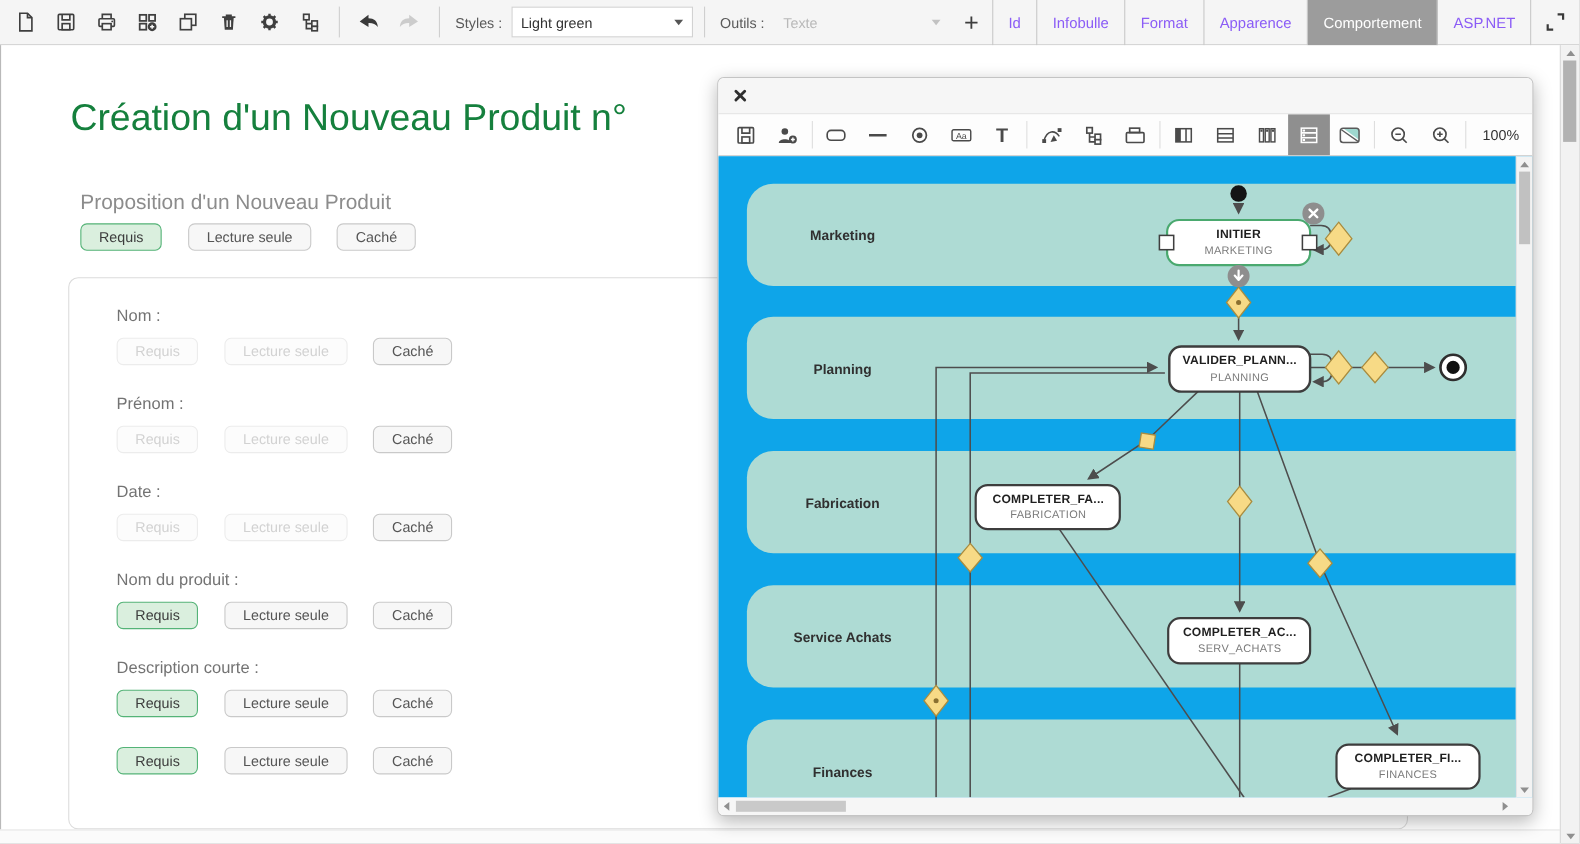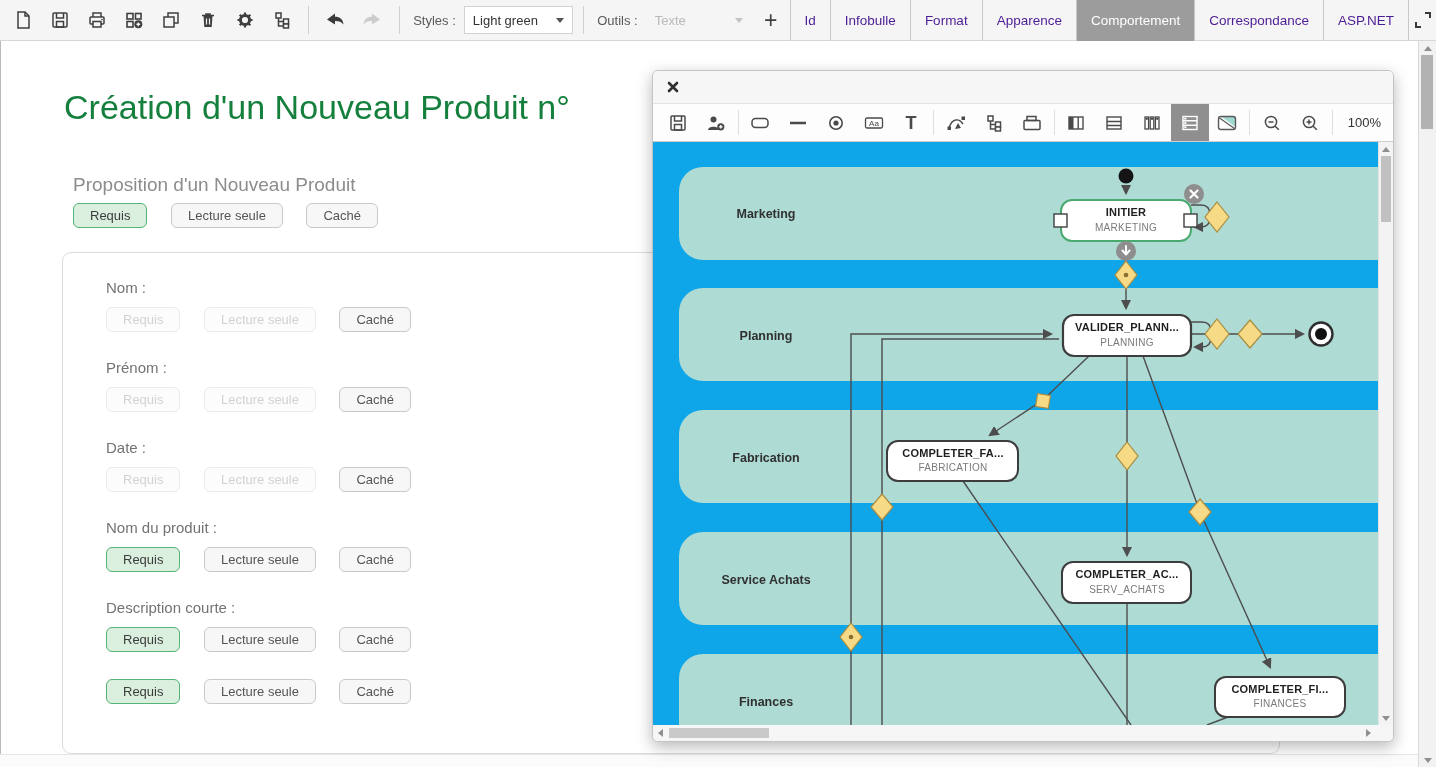--- a/index.html
+++ b/index.html
@@ -15,21 +15,21 @@
   .tb-sep{width:1px;background:#cfcfcf;margin:6px 4px;}
   .tb-label{font-size:13px;color:#5a5a5a;margin:0 8px 0 10px;white-space:nowrap;align-self:center;}
   .tb-select{align-self:center;display:flex;align-items:center;justify-content:space-between;
              width:152px;height:26px;background:#ffffff;border:1px solid #d2d2d2;padding:0 8px;
              font-size:13px;color:#333;cursor:pointer;}
   .tb-select.disabled{background:transparent;border-color:transparent;color:#b9b9b9;}
   .caret{width:0;height:0;border-left:4px solid transparent;border-right:4px solid transparent;border-top:5px solid #555;}
   .tb-select.disabled .caret{border-top-color:#c2c2c2;}
   .plus-btn{align-self:center;font-size:23px;color:#3d3d3d;padding:0 12px;line-height:38px;cursor:pointer;font-weight:400;}
   .tabs{display:flex;margin-left:auto;height:41px;border-left:1px solid #c9c9c9;}
-  .tab{display:flex;align-items:center;padding:0 14px;font-size:13.5px;color:#4c1d95;
+  .tab{display:flex;align-items:center;padding:0 14px;font-size:13.5px;color:#8b5cf6;
        border-right:1px solid #c9c9c9;cursor:pointer;white-space:nowrap;}
   .tab.active{background:#9c9c9c;color:#ffffff;}
   .expand-btn{display:flex;align-items:center;justify-content:center;width:45px;height:40px;color:#3a3a3a;cursor:pointer;}
 
   
   .page-title{position:absolute;left:64px;top:88px;font-size:34px;color:#15803d;}
   .section-title{position:absolute;left:73px;top:174px;font-size:19px;color:#8c8c8c;}
   .btn{display:inline-flex;align-items:center;justify-content:center;height:25px;padding:0 16px;
        border-radius:6px;font-size:13px;cursor:pointer;box-sizing:border-box;white-space:nowrap;}
   .btn+.btn{margin-left:19px;}
@@ -167,21 +167,20 @@
     <span>Texte</span>
     <span class="caret"></span>
   </div>
   <span class="plus-btn">+</span>
   <div class="tabs">
     <div class="tab">Id</div>
     <div class="tab">Infobulle</div>
     <div class="tab">Format</div>
     <div class="tab">Apparence</div>
     <div class="tab active">Comportement</div>
-    <div class="tab">Correspondance</div>
     <div class="tab">ASP.NET</div>
   </div>
   <div class="expand-btn">
     <svg width="22" height="22" viewBox="0 0 22 22" fill="none" stroke="currentColor" stroke-width="2">
         <path d="M13 4h5v5"></path>
         <path d="M9 18H4v-5"></path>
       </svg>
   </div>
 </div>
 

